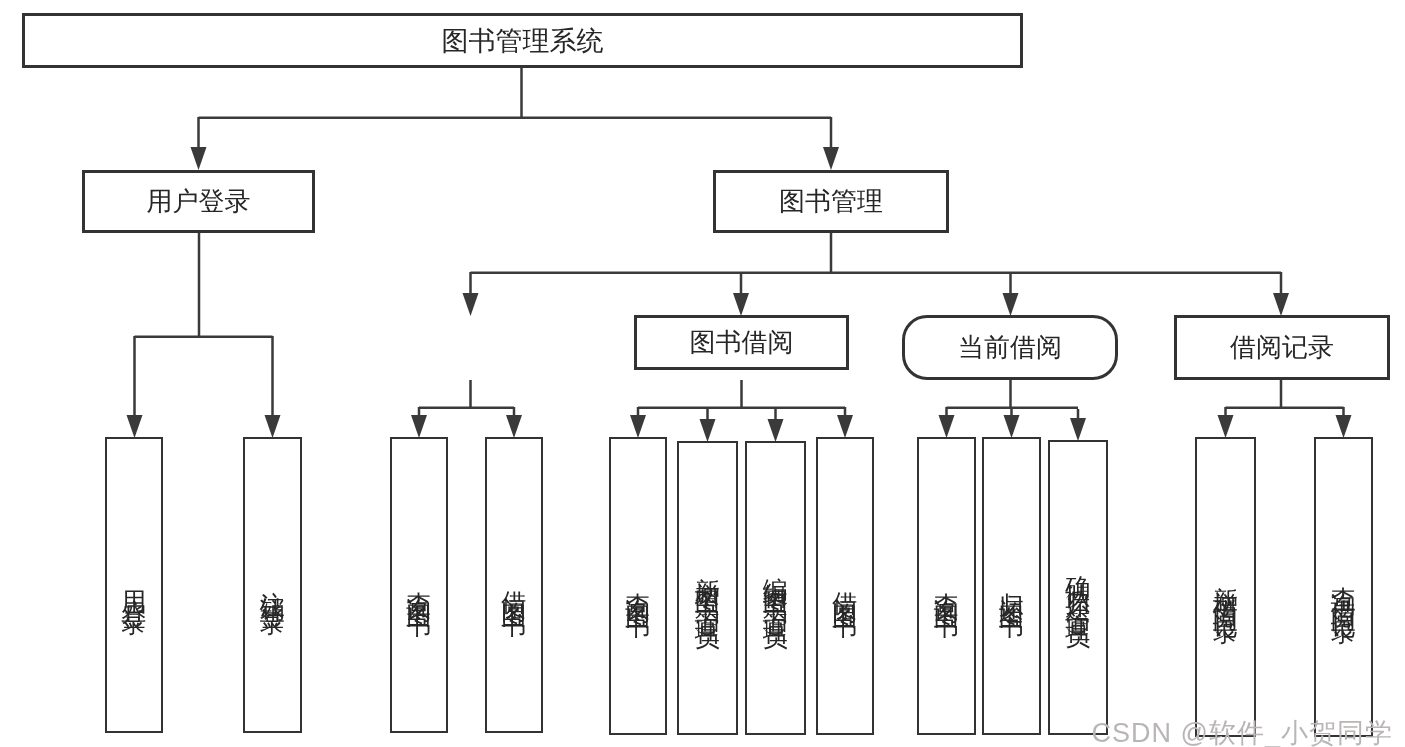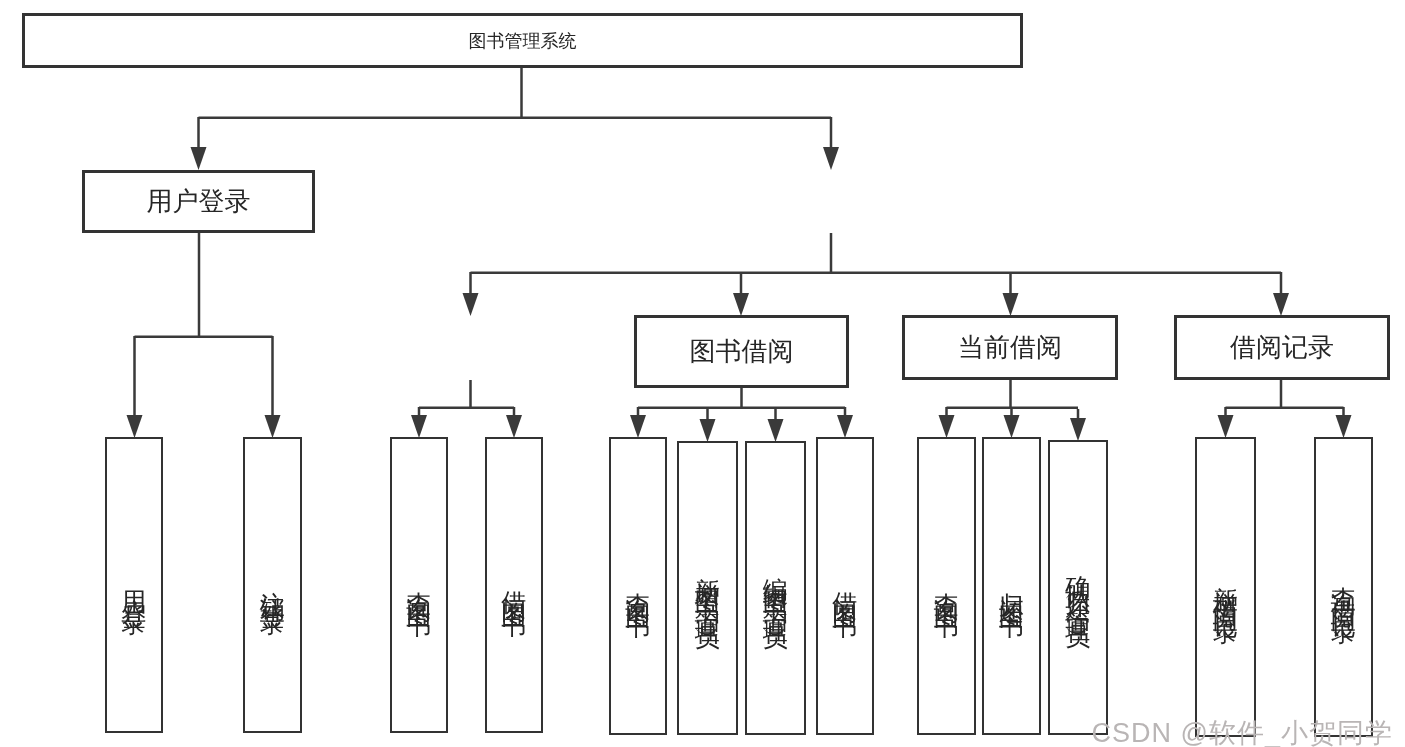--- a/index.html
+++ b/index.html
@@ -28,21 +28,21 @@
     border: 3px solid #333333;
     display: flex;
     align-items: center;
     justify-content: center;
     color: #262626;
     font-size: 26px;
     z-index: 2;
     white-space: nowrap;
   }
   .node.root {
-    font-size: 18px;
+    font-size: 27px;
   }
   .node.leaf {
     border-width: 2.5px;
     writing-mode: vertical-rl;
     text-orientation: mixed;
     font-size: 25px;
     letter-spacing: 7px;
     line-height: 1.05;
     z-index: 2;
   }
@@ -100,23 +100,24 @@
       <path d="M1011.5 438 l-8 -23 h16 z"></path>
       <path d="M1078 441 l-8 -23 h16 z"></path>
       <path d="M1225.5 438 l-8 -23 h16 z"></path>
       <path d="M1343.5 438 l-8 -23 h16 z"></path>
     </g>
   </svg>
 
   <div class="node root" style="left:22px; top:13px; width:1001px; height:55px;">图书管理系统</div>
 
   <div class="node" style="left:82px; top:170px; width:233px; height:63px;">用户登录</div>
+  <div class="node" style="left:713px; top:170px; width:236px; height:63px;">图书管理</div>
 
-  <div class="node" style="left:634px; top:315px; width:215px; height:73px;">图书借阅</div>
-  <div class="node" style="left:902px; top:315px; width:216px; height:65px;">当前借阅</div>
+  <div class="node" style="left:634px; top:315px; width:215px; height:55px;">图书借阅</div>
+  <div class="node" style="left:902px; top:315px; width:216px; height:65px;border-radius:25px;">当前借阅</div>
   <div class="node" style="left:1174px; top:315px; width:216px; height:65px;">借阅记录</div>
 
   <div class="node leaf" style="left:105px; top:437px; width:58px; height:296px;">用户登录</div>
   <div class="node leaf" style="left:243px; top:437px; width:59px; height:296px;">注销登录</div>
 
   <div class="node leaf" style="left:390px; top:437px; width:58px; height:296px;">查询图书</div>
   <div class="node leaf" style="left:485px; top:437px; width:58px; height:296px;">借阅图书</div>
 
   <div class="node leaf" style="left:609px; top:437px; width:58px; height:298px;">查询图书</div>
   <div class="node leaf" style="left:677px; top:441px; width:61px; height:294px;">新增图书（管理员）</div>

